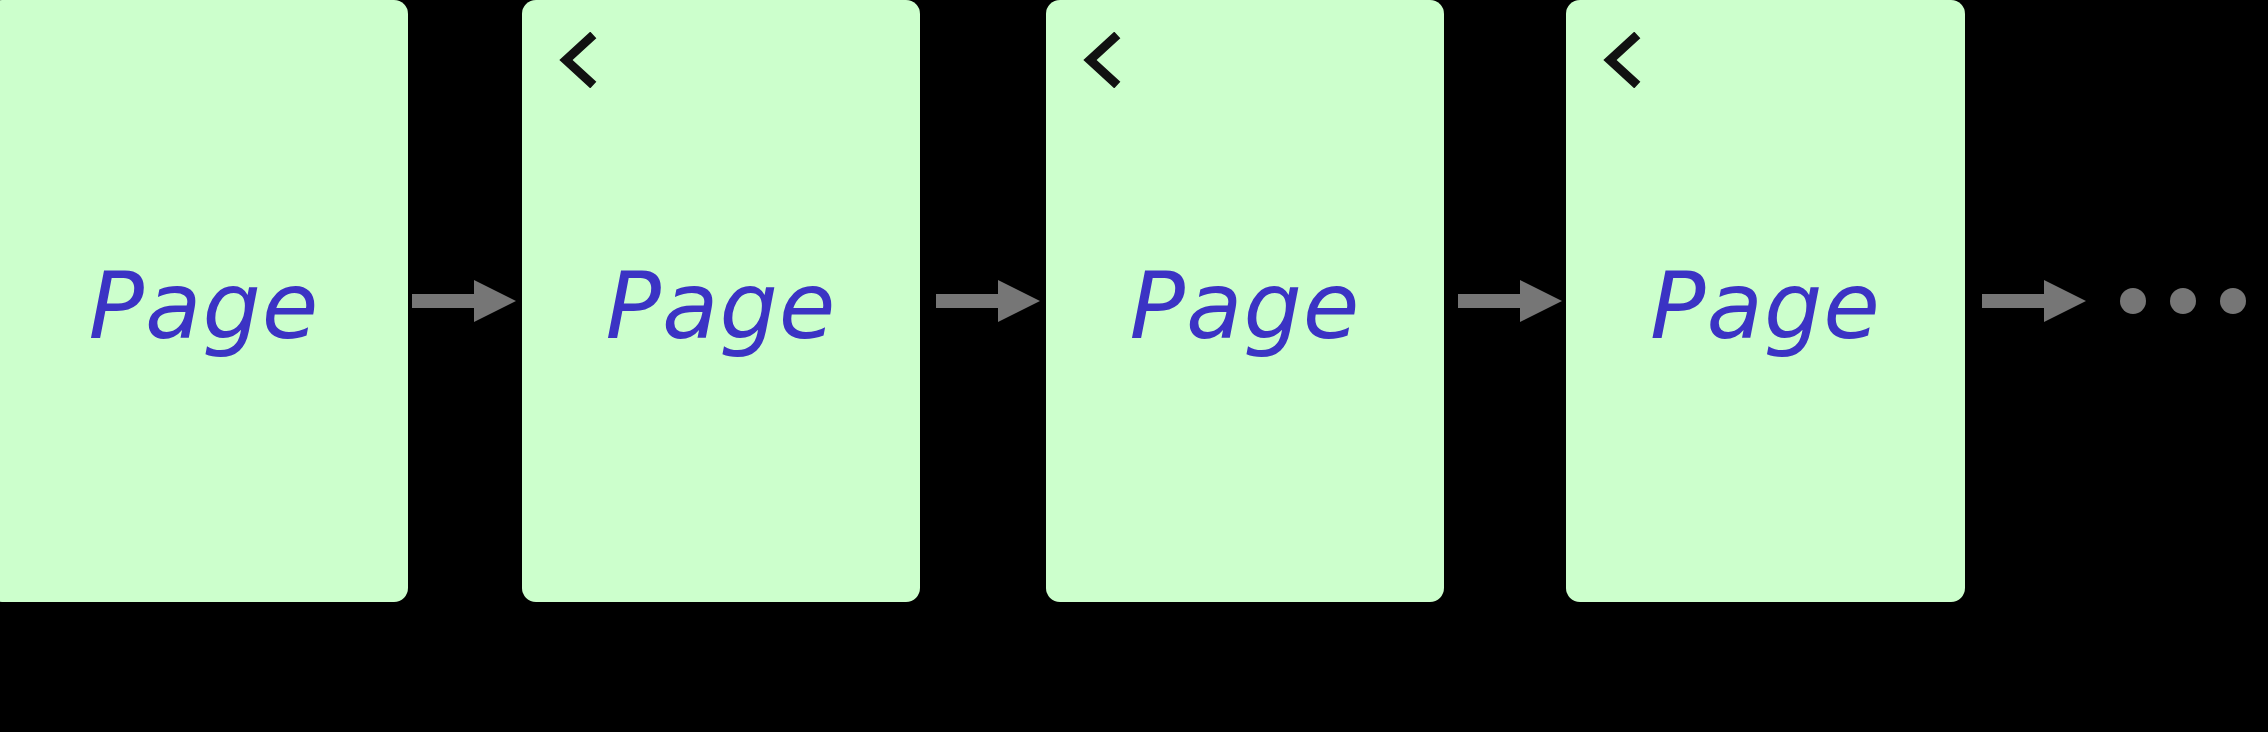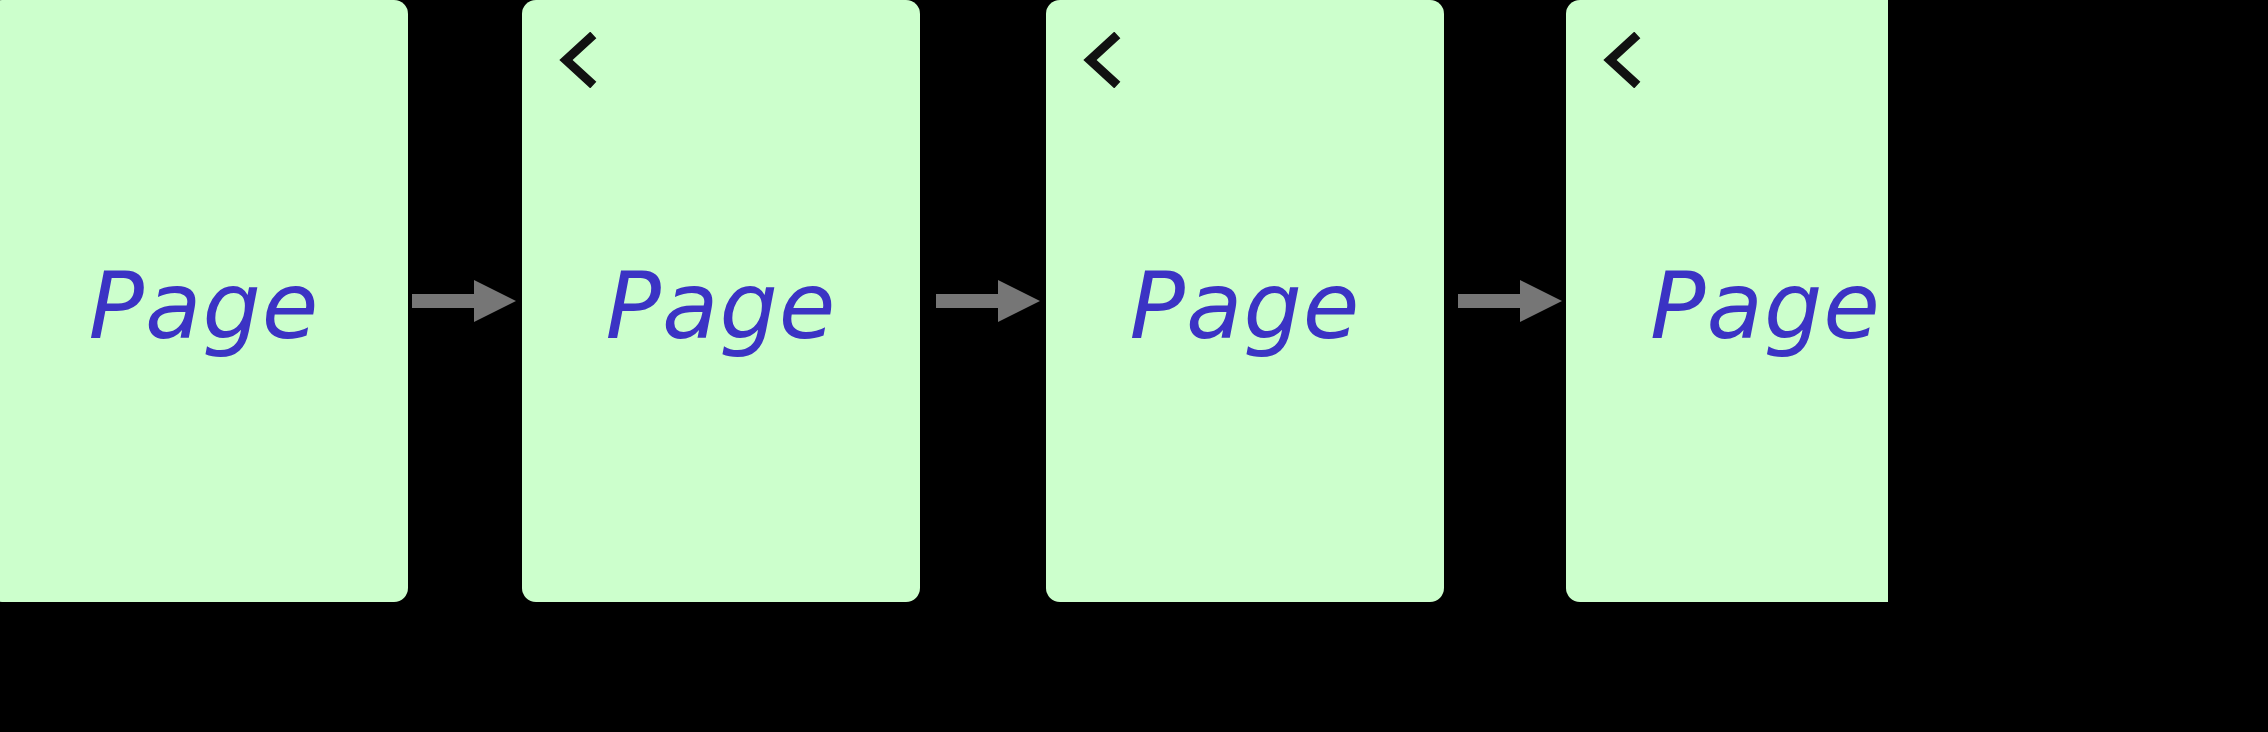--- a/index.html
+++ b/index.html
@@ -6,21 +6,21 @@
   html, body {
     margin: 0;
     padding: 0;
     background: #000000;
   }
   body {
     font-family: "DejaVu Sans", sans-serif;
   }
   #canvas {
     position: relative;
-    width: 1888px;
+    width: 2268px;
     height: 732px;
     background: #000000;
     overflow: hidden;
   }
 
   
   .page-card {
     position: absolute;
     top: 0;
     height: 602px;

